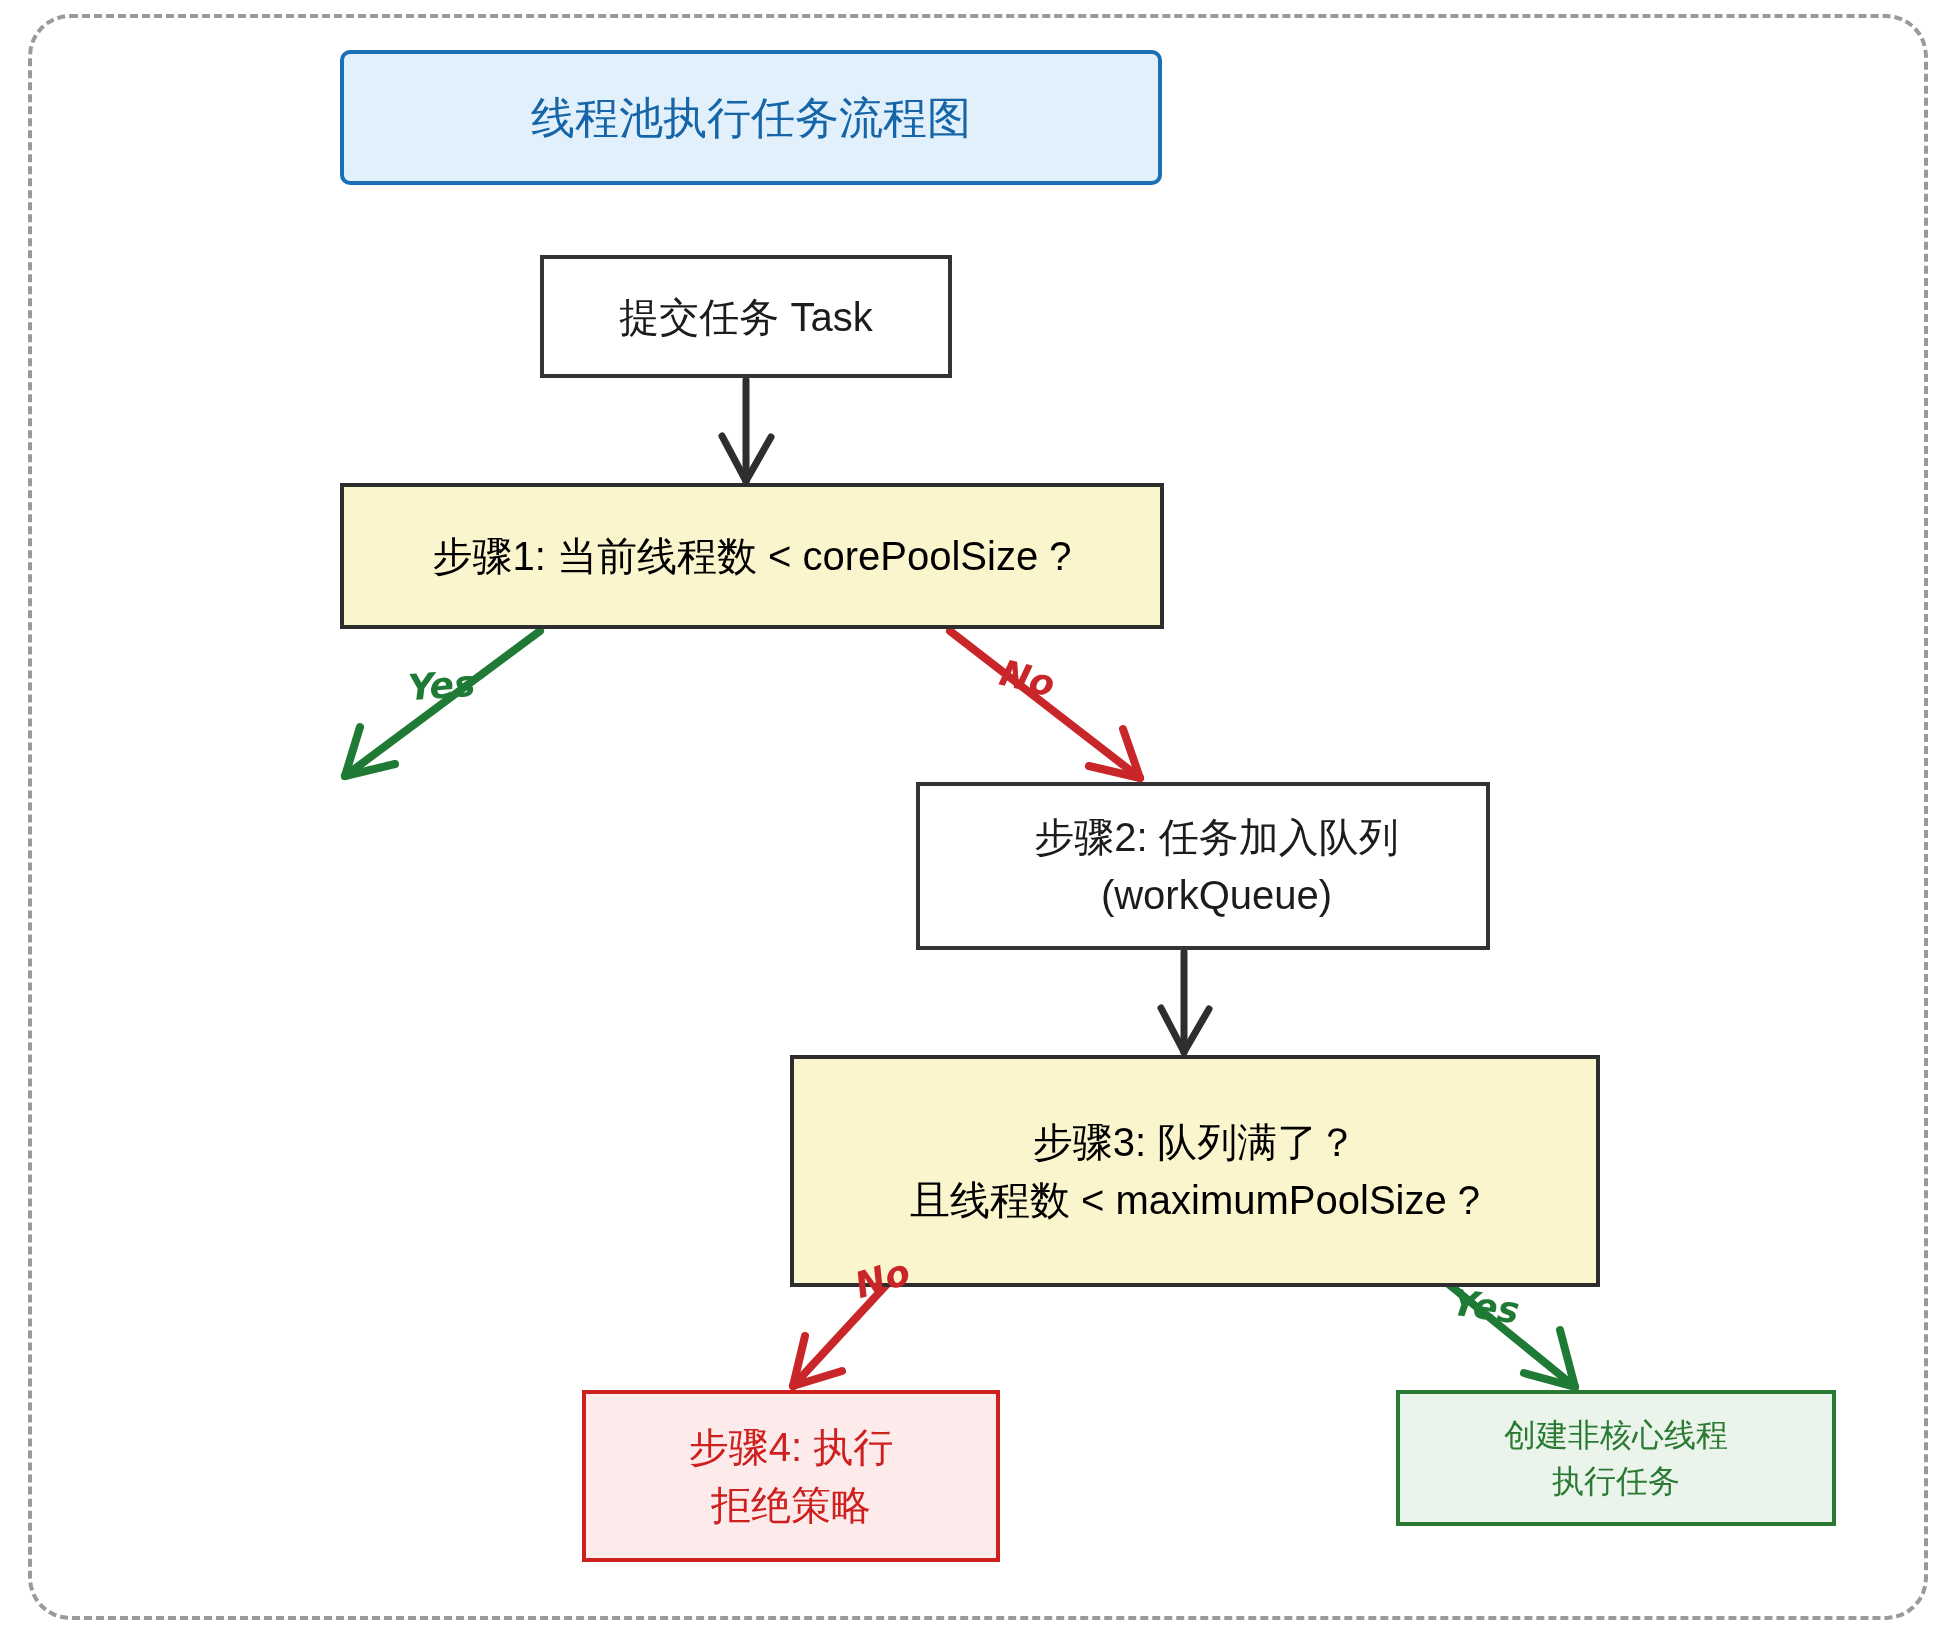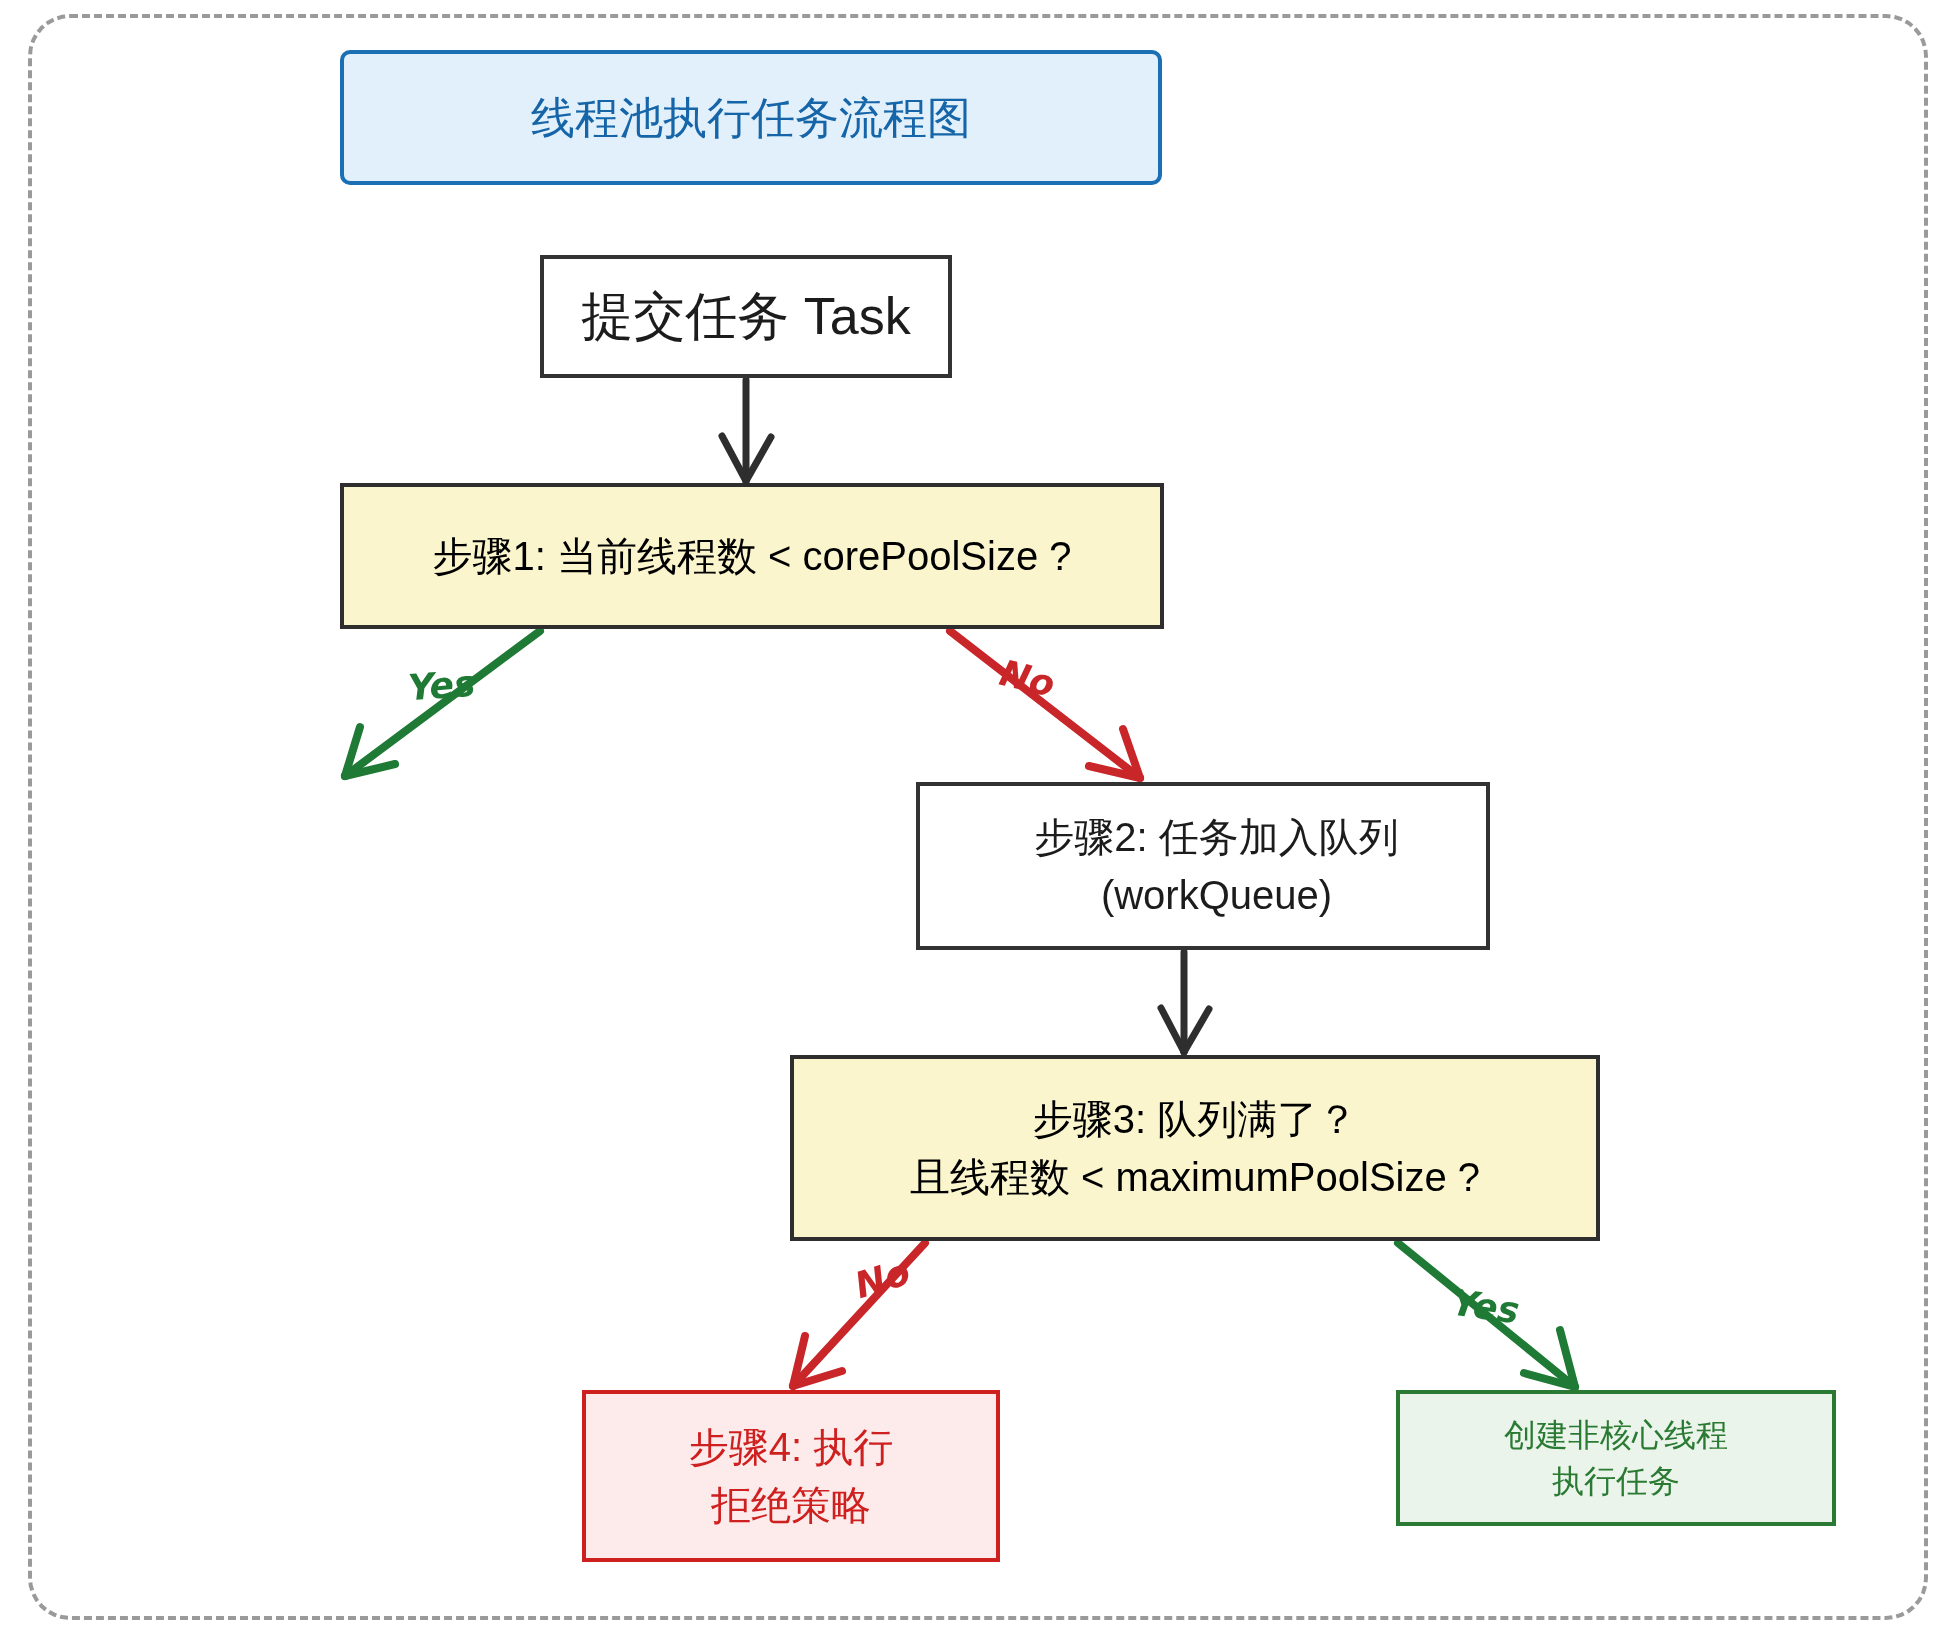--- a/index.html
+++ b/index.html
@@ -30,25 +30,25 @@
 
   
   .yellow-box{background:#fbf5cd;border:4px solid #2e2e2e;color:#000000;}
 
   
   .green-box{background:#eaf4ea;border:4px solid #2a7a33;color:#2a7a33;}
 
   
   .red-box{background:#fdeaea;border:4px solid #cf2020;color:#cf2020;}
 
-  #submit-task{left:540px;top:255px;width:412px;height:123px;font-size:52px;}
+  #submit-task{left:540px;top:255px;width:412px;height:123px;font-size:40px;}
   #step1{left:340px;top:483px;width:824px;height:146px;font-size:40px;}
   #core-thread{left:98px;top:782px;width:497px;height:168px;font-size:40px;}
   #step2{left:916px;top:782px;width:574px;height:168px;font-size:40px;padding-left:27px;}
-  #step3{left:790px;top:1055px;width:810px;height:186px;font-size:40px;}
+  #step3{left:790px;top:1055px;width:810px;height:232px;font-size:40px;}
   #step4{left:582px;top:1390px;width:418px;height:172px;font-size:40px;}
   #noncore-thread{left:1396px;top:1390px;width:440px;height:136px;font-size:32px;}
 
   
   .edge-label{position:absolute;font-family:"DejaVu Sans","Liberation Sans",sans-serif;
               font-size:36px;font-style:italic;font-weight:600;white-space:nowrap;}
   .lbl-yes{color:#1e7a34;}
   .lbl-no{color:#c9262a;}
 
   #label-yes-1{left:408px;top:665px;transform:rotate(-4deg);}

